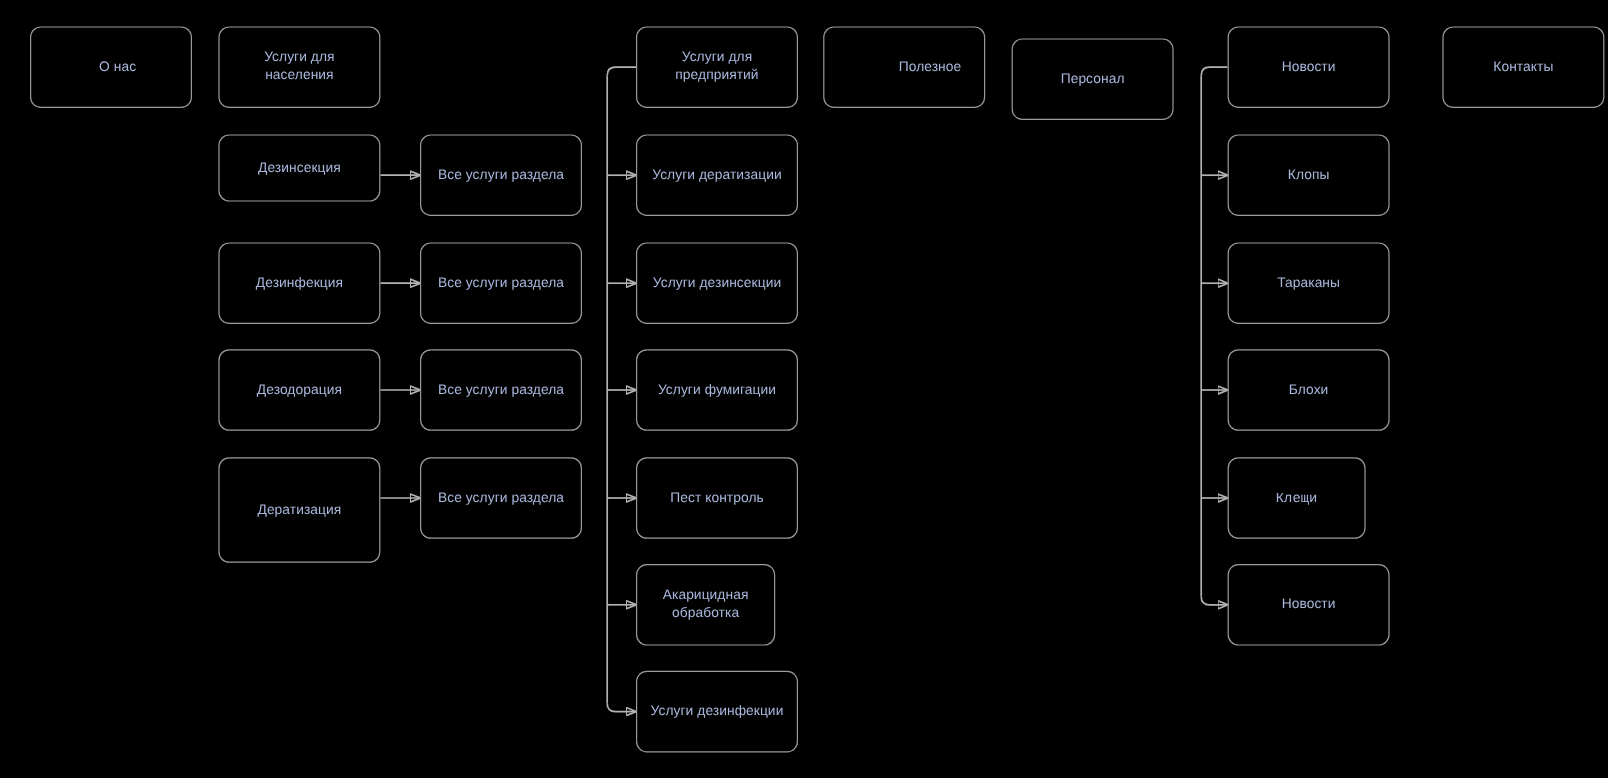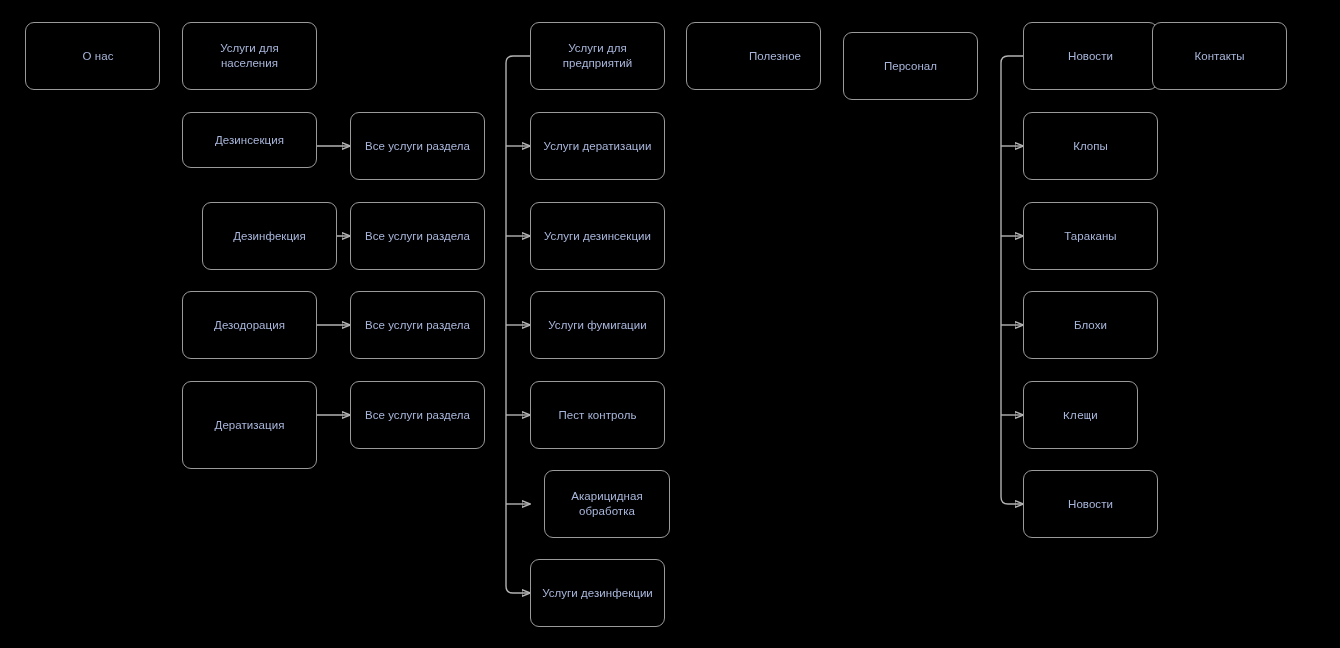--- a/index.html
+++ b/index.html
@@ -91,34 +91,34 @@
   </svg>
   <div id="node-layer">
       <div class="node" style="left: 25px; top: 22px; width: 135px; height: 68px; padding-left: 16px;">О нас</div>
       <div class="node" style="left: 182px; top: 22px; width: 135px; height: 68px;">Услуги для
 населения</div>
       <div class="node" style="left: 530px; top: 22px; width: 135px; height: 68px;">Услуги для
 предприятий</div>
       <div class="node" style="left: 686px; top: 22px; width: 135px; height: 68px; padding-left: 48px;">Полезное</div>
       <div class="node" style="left: 843px; top: 22px; width: 135px; height: 68px; margin-top: 10px;">Персонал</div>
       <div class="node" style="left: 1023px; top: 22px; width: 135px; height: 68px;">Новости</div>
-      <div class="node" style="left: 1152px; top: 22px; width: 135px; height: 68px;">Контакты</div>
+      <div class="node" style="left: 1202px; top: 22px; width: 135px; height: 68px;">Контакты</div>
       <div class="node" style="left: 182px; top: 112px; width: 135px; height: 56px;">Дезинсекция</div>
       <div class="node" style="left: 350px; top: 112px; width: 135px; height: 68px;">Все услуги раздела</div>
-      <div class="node" style="left: 182px; top: 202px; width: 135px; height: 68px; margin-left: 20px;">Дезинфекция</div>
+      <div class="node" style="left: 182px; top: 202px; width: 135px; height: 68px;">Дезинфекция</div>
       <div class="node" style="left: 350px; top: 202px; width: 135px; height: 68px;">Все услуги раздела</div>
       <div class="node" style="left: 182px; top: 291px; width: 135px; height: 68px;">Дезодорация</div>
       <div class="node" style="left: 350px; top: 291px; width: 135px; height: 68px;">Все услуги раздела</div>
       <div class="node" style="left: 182px; top: 381px; width: 135px; height: 88px;">Дератизация</div>
       <div class="node" style="left: 350px; top: 381px; width: 135px; height: 68px;">Все услуги раздела</div>
       <div class="node tight" style="left: 530px; top: 112px; width: 135px; height: 68px;">Услуги дератизации</div>
       <div class="node tight" style="left: 530px; top: 202px; width: 135px; height: 68px;">Услуги дезинсекции</div>
       <div class="node" style="left: 530px; top: 291px; width: 135px; height: 68px;">Услуги фумигации</div>
       <div class="node" style="left: 530px; top: 381px; width: 135px; height: 68px;">Пест контроль</div>
-      <div class="node" style="left: 544px; top: 470px; width: 126px; height: 68px;">Акарицидная
+      <div class="node" style="left: 530px; top: 470px; width: 116px; height: 68px;">Акарицидная
 обработка</div>
       <div class="node tight" style="left: 530px; top: 559px; width: 135px; height: 68px;">Услуги дезинфекции</div>
       <div class="node" style="left: 1023px; top: 112px; width: 135px; height: 68px;">Клопы</div>
       <div class="node" style="left: 1023px; top: 202px; width: 135px; height: 68px;">Тараканы</div>
       <div class="node" style="left: 1023px; top: 291px; width: 135px; height: 68px;">Блохи</div>
       <div class="node" style="left: 1023px; top: 381px; width: 115px; height: 68px; font-family: Liberation Mono, monospace;">Клещи</div>
       <div class="node" style="left: 1023px; top: 470px; width: 135px; height: 68px;">Новости</div>
     </div>
 </div>
 

